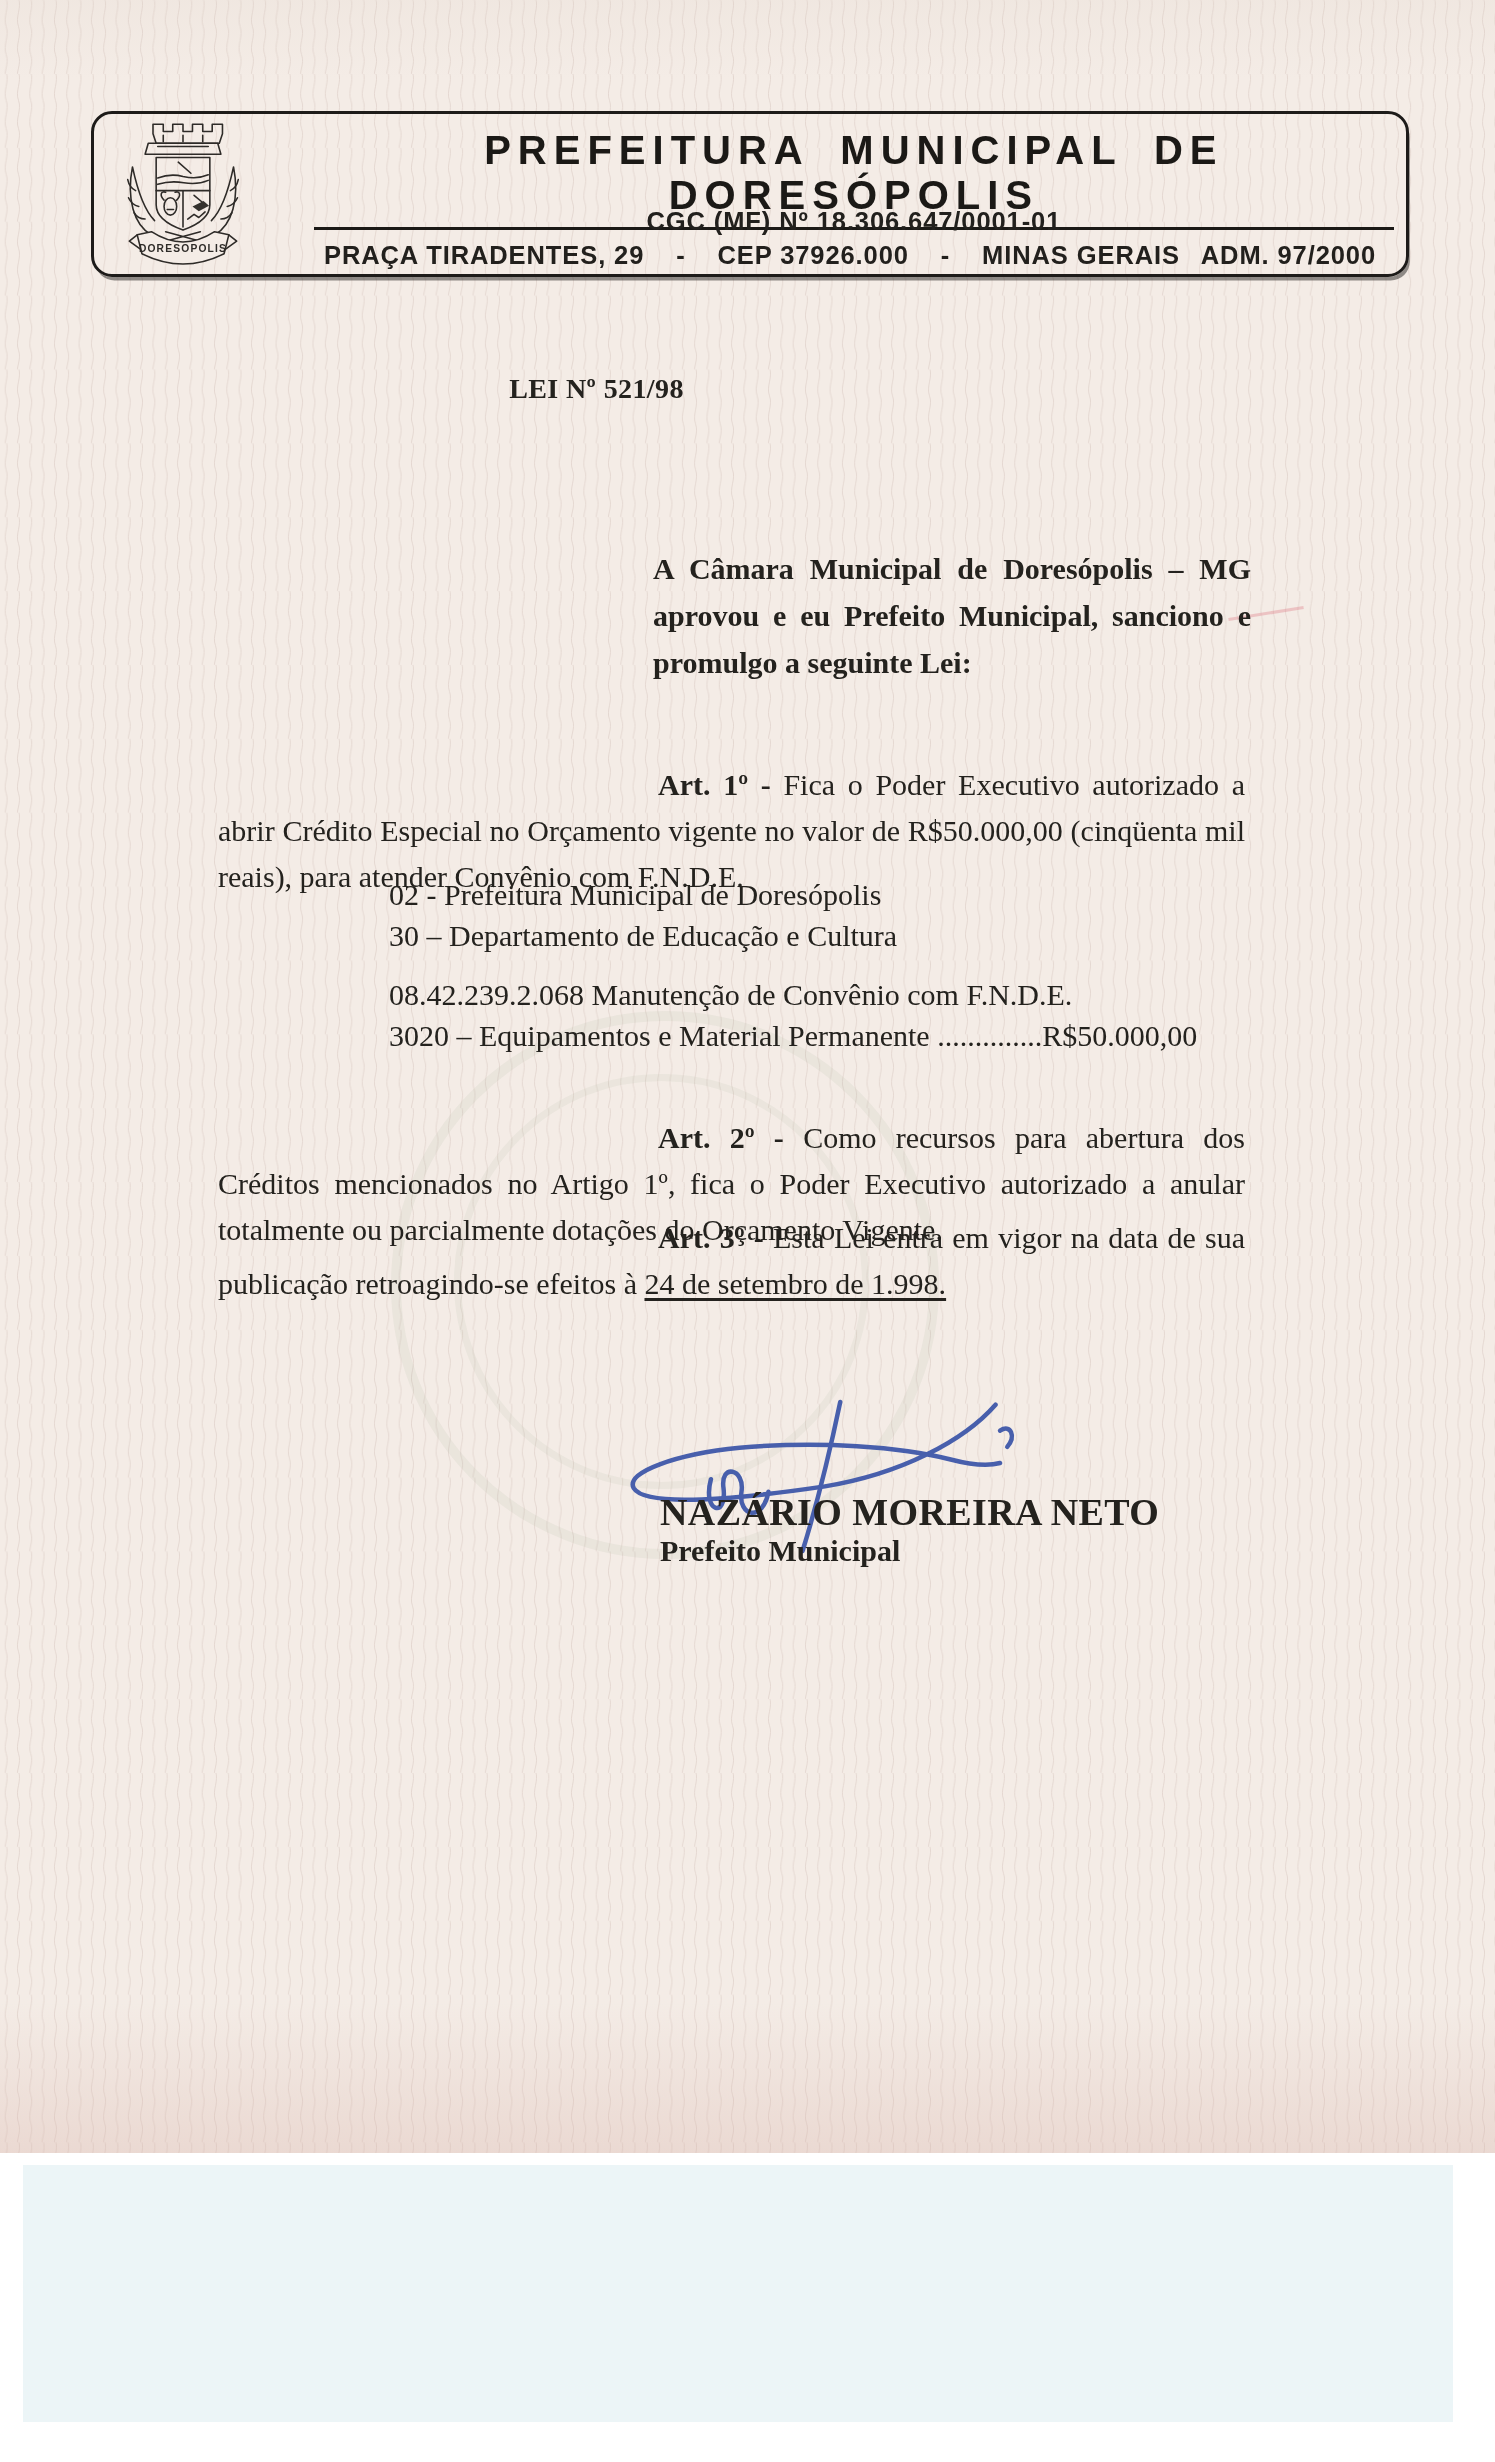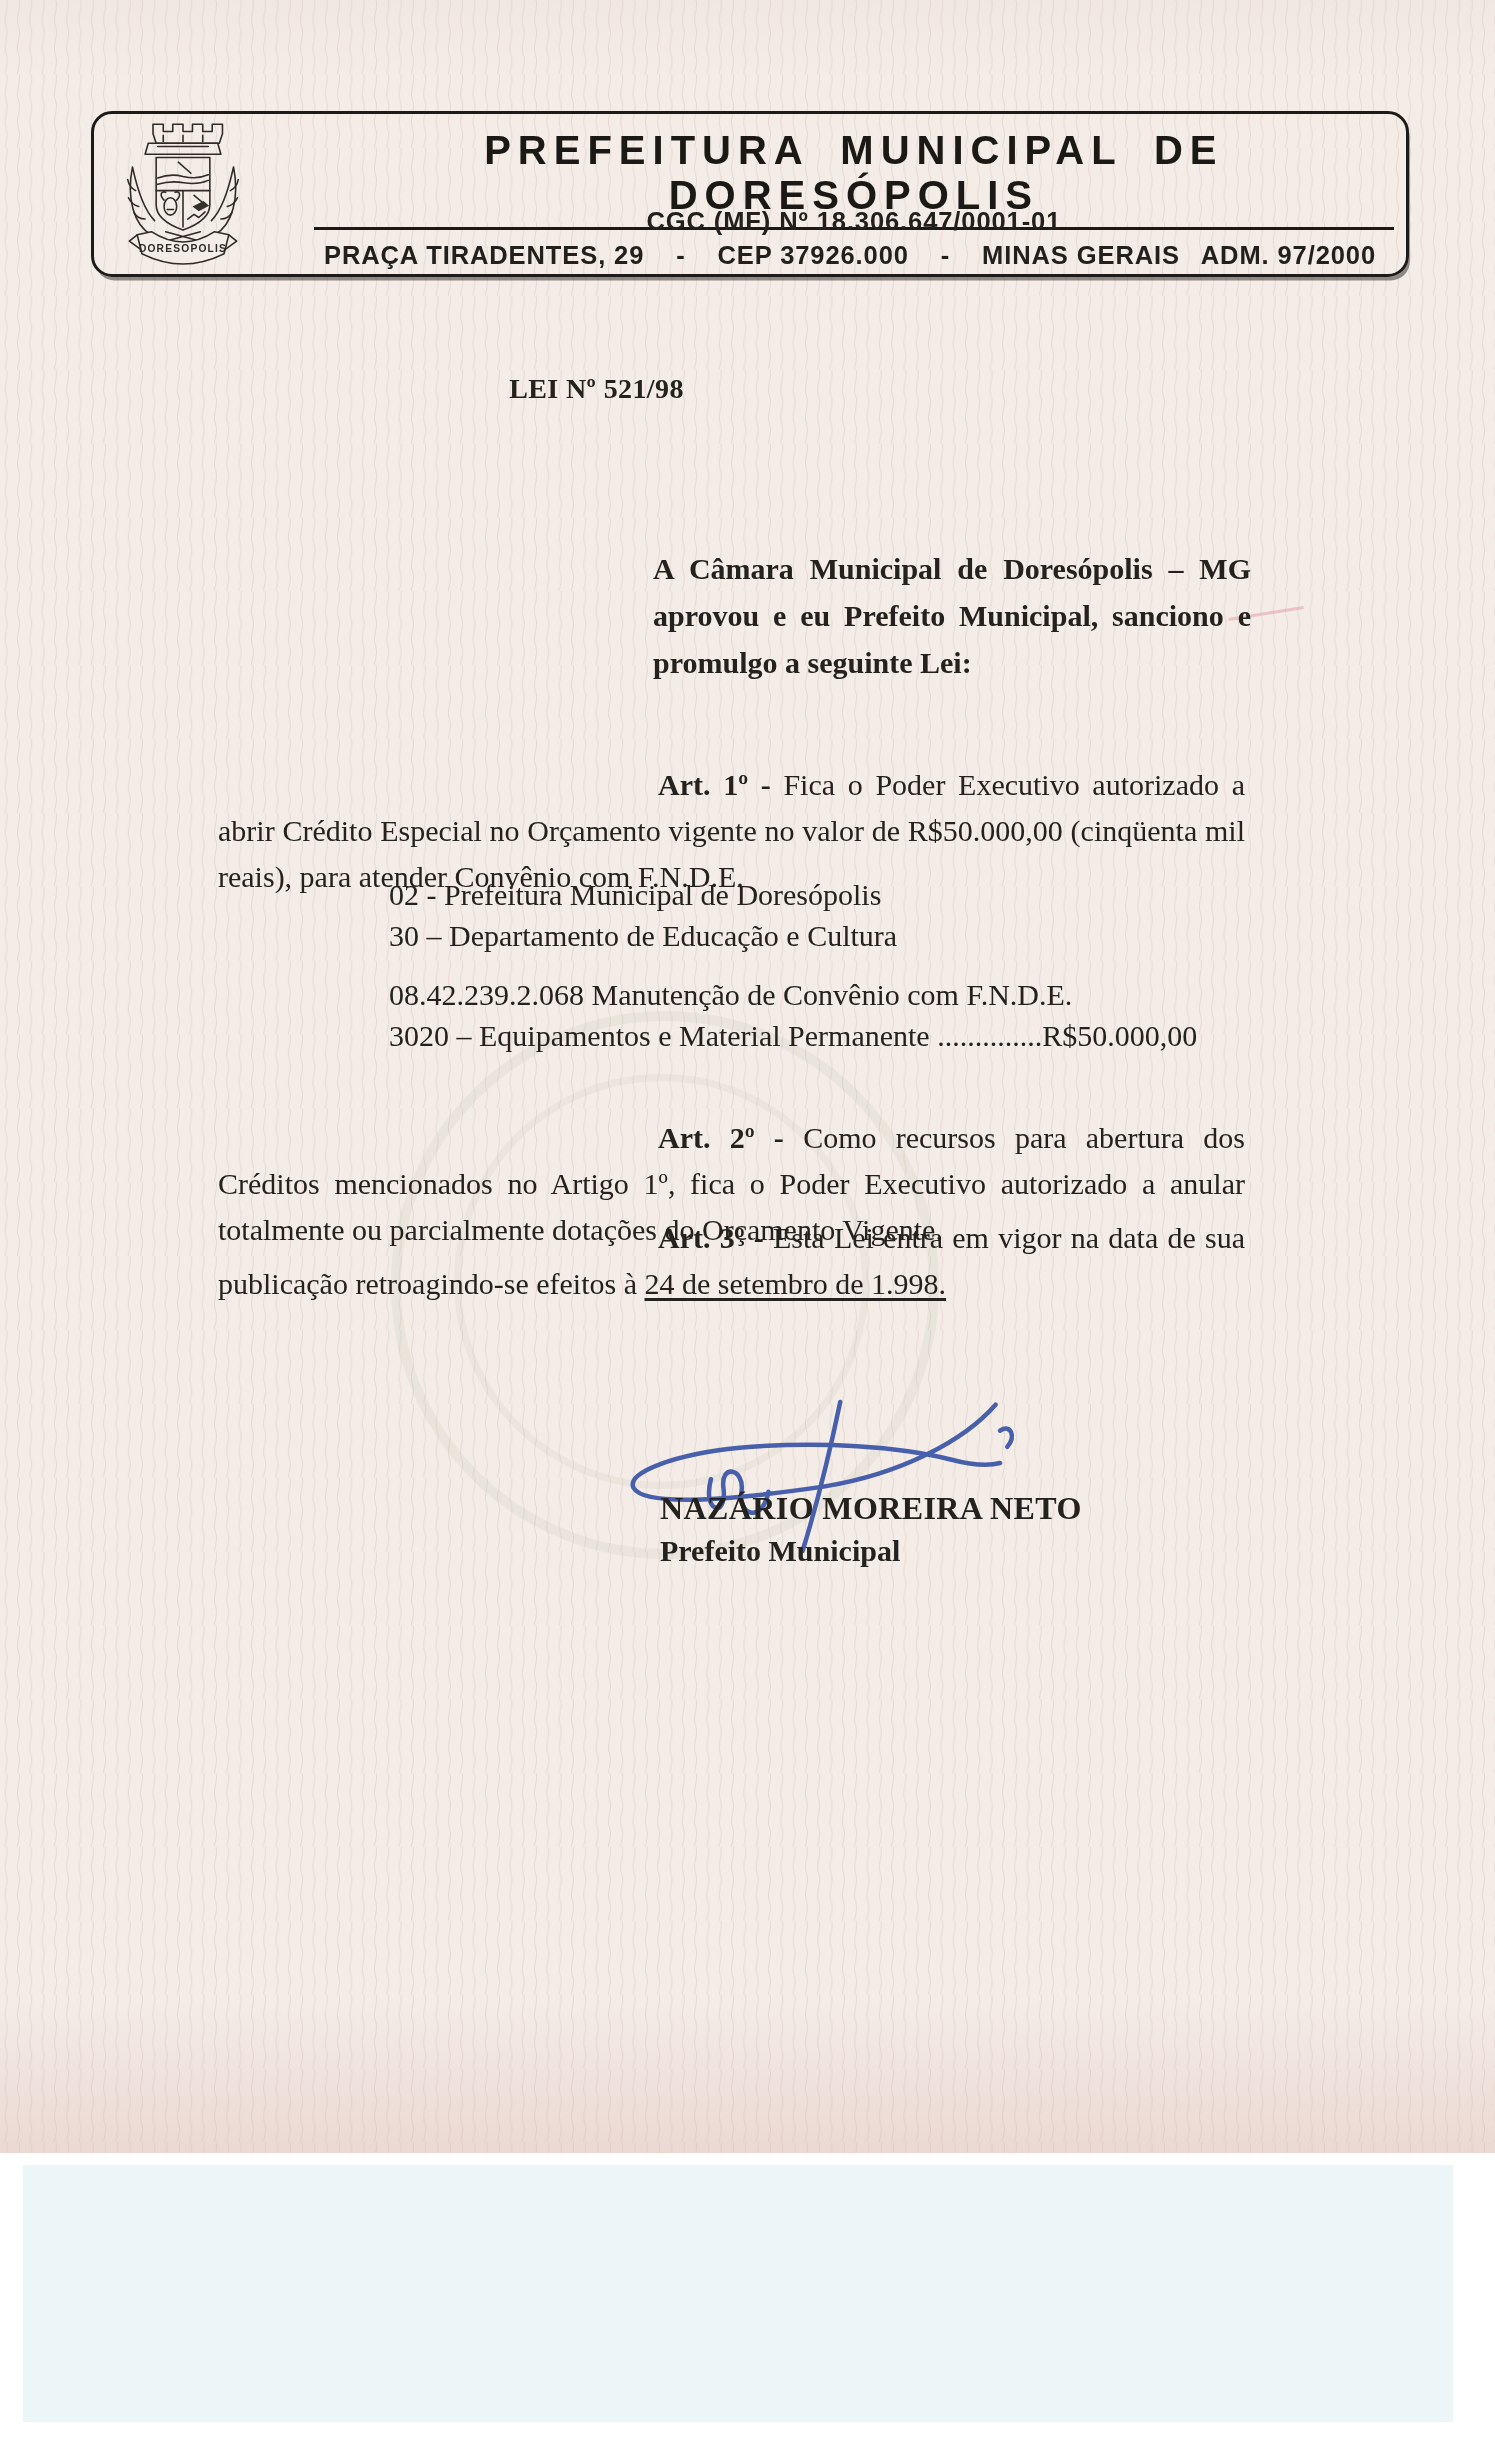--- a/index.html
+++ b/index.html
@@ -39,21 +39,21 @@
   .art .lbl{font-weight:700;}
   .art1{top:732px;}
   .art2{top:1085px;}
   .art3{top:1185px;}
   .budget{position:absolute;left:389px;font-size:30px;line-height:41px;}
   .budget1{top:874px;}
   .budget2{top:974px;}
   .u{text-decoration:underline;text-underline-offset:4.4px;}
   .city-date{position:absolute;left:661px;top:1356px;font-size:30px;}
   .signature{position:absolute;left:605px;top:1391px;}
-  .signer-name{position:absolute;left:660px;top:1490px;font-weight:700;font-size:32px;letter-spacing:0.4px;}
+  .signer-name{position:absolute;left:660px;top:1490px;font-weight:700;font-size:38px;letter-spacing:0.4px;}
   .signer-title{position:absolute;left:660px;top:1534px;font-weight:700;font-size:30px;}
   
   .seal-wm{position:absolute;left:391px;top:1011px;width:528px;height:528px;border-radius:50%;
       border:10.6px solid rgba(148,164,138,0.10);pointer-events:none;}
   .seal-wm-inner{position:absolute;left:53px;top:53px;width:401px;height:401px;border-radius:50%;
       border:7px solid rgba(148,164,138,0.09);}
   .pink-scratch{position:absolute;left:1228px;top:612px;width:76px;height:2.6px;
       background:rgba(224,130,140,0.38);transform:rotate(-9deg);}
 </style>
 </head>

